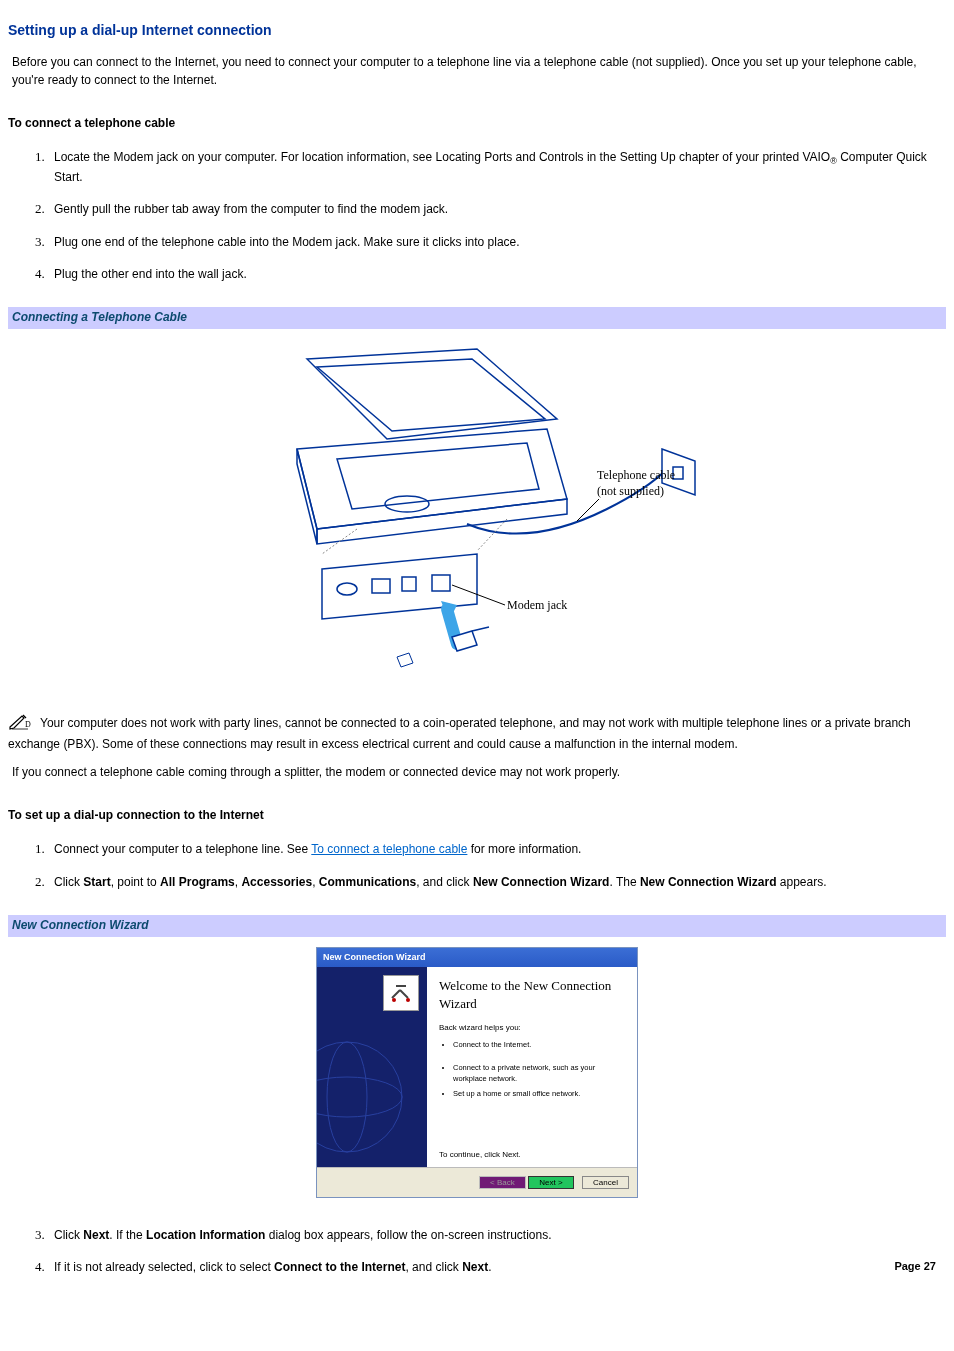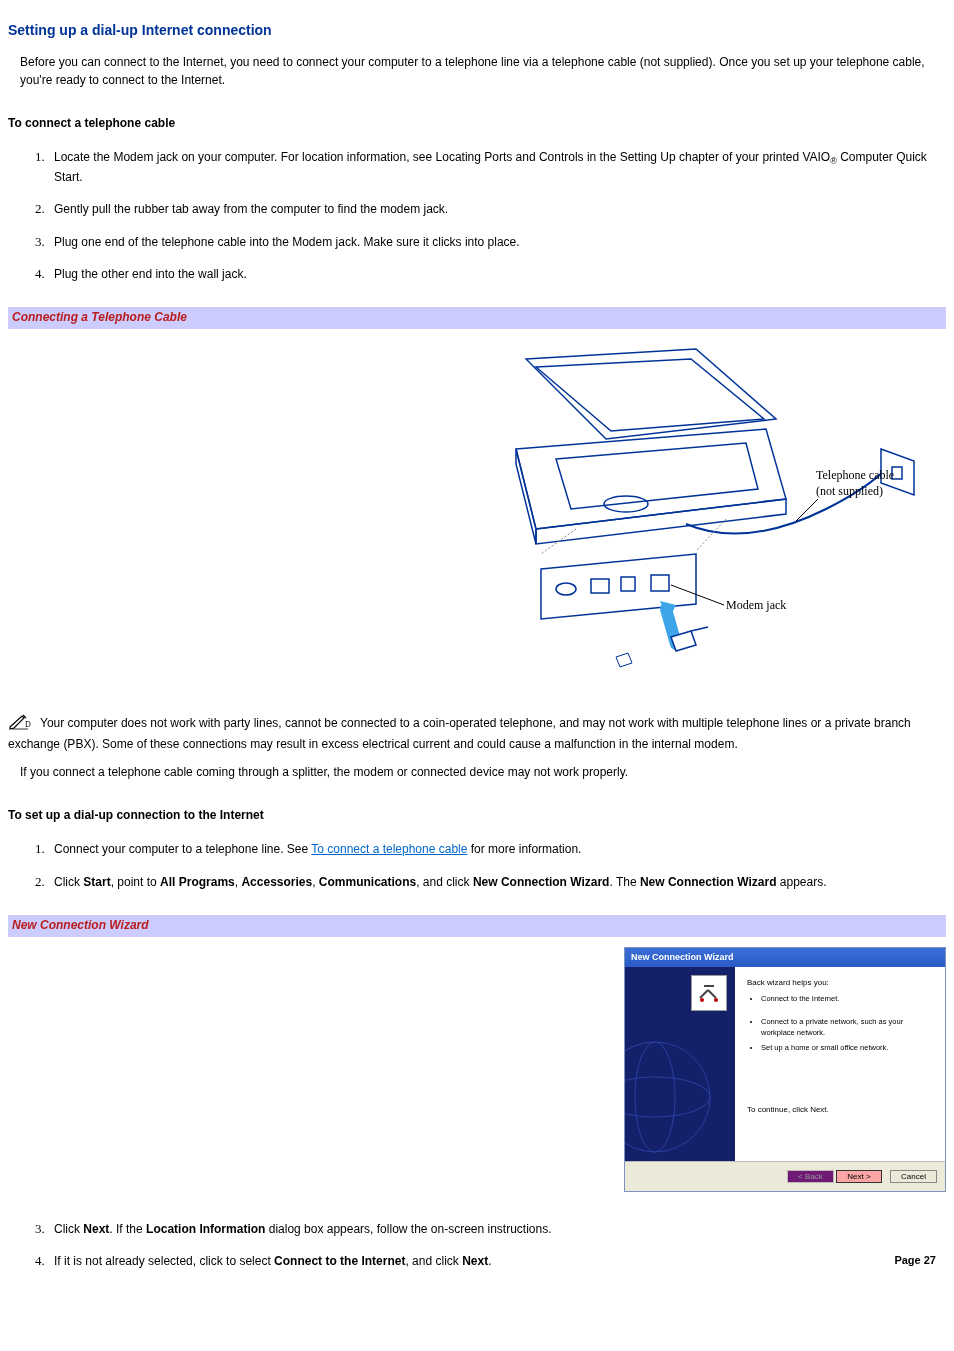--- a/index.html
+++ b/index.html
@@ -18,21 +18,21 @@
     margin: 12px 0 14px 0;
   }
   .section-heading {
     font-weight: bold;
     font-size: 12px;
     margin-top: 26px;
     margin-bottom: 6px;
   }
   .caption-bar {
     background: #ccccff;
-    color: #b91c1c;
+    color: #0c4a6e;
     font-style: italic;
     font-weight: bold;
     padding: 2px 4px;
     margin-top: 24px;
     font-size: 12px;
   }
   ol {
     margin: 16px 0 10px 0;
     padding-left: 40px;
   }
@@ -48,42 +48,42 @@
   a.inline-link {
     color: #0066cc;
     text-decoration: underline;
   }
   .sub {
     font-size: 9px;
     vertical-align: sub;
   }
   .figure-wrap {
     display: flex;
-    justify-content: flex-end;
+    justify-content: center;
     padding: 10px 0 10px 0;
   }
   .note-block {
     margin-top: 24px;
   }
   .note-icon {
     display: inline-block;
     vertical-align: -4px;
     margin-right: 8px;
   }
   .page-number {
     position: absolute;
     right: 10px;
     font-weight: bold;
     font-size: 11px;
   }
   .footer-row {
     position: relative;
     margin-top: 6px;
   }
-  p { margin: 10px 12px; }
+  p { margin: 10px 4px; }
 </style>
 </head>
 <body>
 
 <h1 class="page-title">Setting up a dial-up Internet connection</h1>
 
 <p>Before you can connect to the Internet, you need to connect your computer to a telephone line via a telephone cable (not supplied). Once you set up your telephone cable, you're ready to connect to the Internet.</p>
 
 <div class="section-heading">To connect a telephone cable</div>
 
@@ -193,32 +193,33 @@
         </svg>
         <div style="position:absolute;top:8px;right:8px;width:34px;height:34px;background:#fff;border:1px solid #999;display:flex;align-items:center;justify-content:center;">
           <svg width="26" height="26">
               <path d="M4 18 L12 10 M12 10 L20 18 M8 6 L18 6" stroke="#444" stroke-width="2" fill="none"></path>
               <circle cx="6" cy="20" r="2" fill="#b00"></circle>
               <circle cx="20" cy="20" r="2" fill="#b00"></circle>
             </svg>
         </div>
       </div>
       <div style="flex:1;padding:10px 12px 6px 12px;color:#000;">
+        <div style="font-family:'Times New Roman',serif;font-size:13px;margin-bottom:8px;">Welcome to the New Connection Wizard</div>
         <div style="font-size:8px;margin-bottom:6px;">Back wizard helps you:</div>
         <ul style="font-size:7.5px;padding-left:14px;margin:0 0 6px 0;list-style:disc;">
           <li style="margin-bottom:12px;">Connect to the Internet.</li>
           <li style="margin-bottom:4px;">Connect to a private network, such as your workplace network.</li>
           <li>Set up a home or small office network.</li>
         </ul>
         <div style="font-size:8px;margin-top:50px;">To continue, click Next.</div>
       </div>
     </div>
     <div style="padding:8px;text-align:right;border-top:1px solid #bbb;">
       <button style="font-size:8px;padding:1px 10px;color:#999;background:#701a75;border:1px solid #bbb;" disabled="">&lt; Back</button>
-      <button style="font-size:8px;padding:1px 10px;border:1px solid #333;background:#fca5a5;">Next &gt;</button>
+      <button style="font-size:8px;padding:1px 10px;border:1px solid #333;background:#22c55e;">Next &gt;</button>
       <button style="font-size:8px;padding:1px 10px;margin-left:6px;border:1px solid #888;background:#ece9d8;">Cancel</button>
     </div>
   </div>
 </div>
 
 <ol start="3" style="margin-top:18px;">
   <li>
     <span>Click </span><b>Next</b><span>. If the </span><b>Location Information</b><span> dialog box appears, follow the on-screen instructions.</span>
   </li>
   <li>

